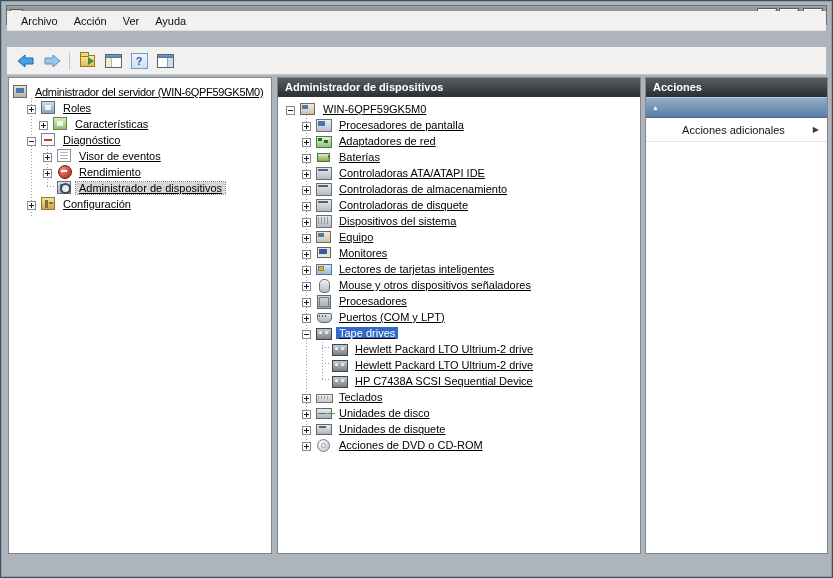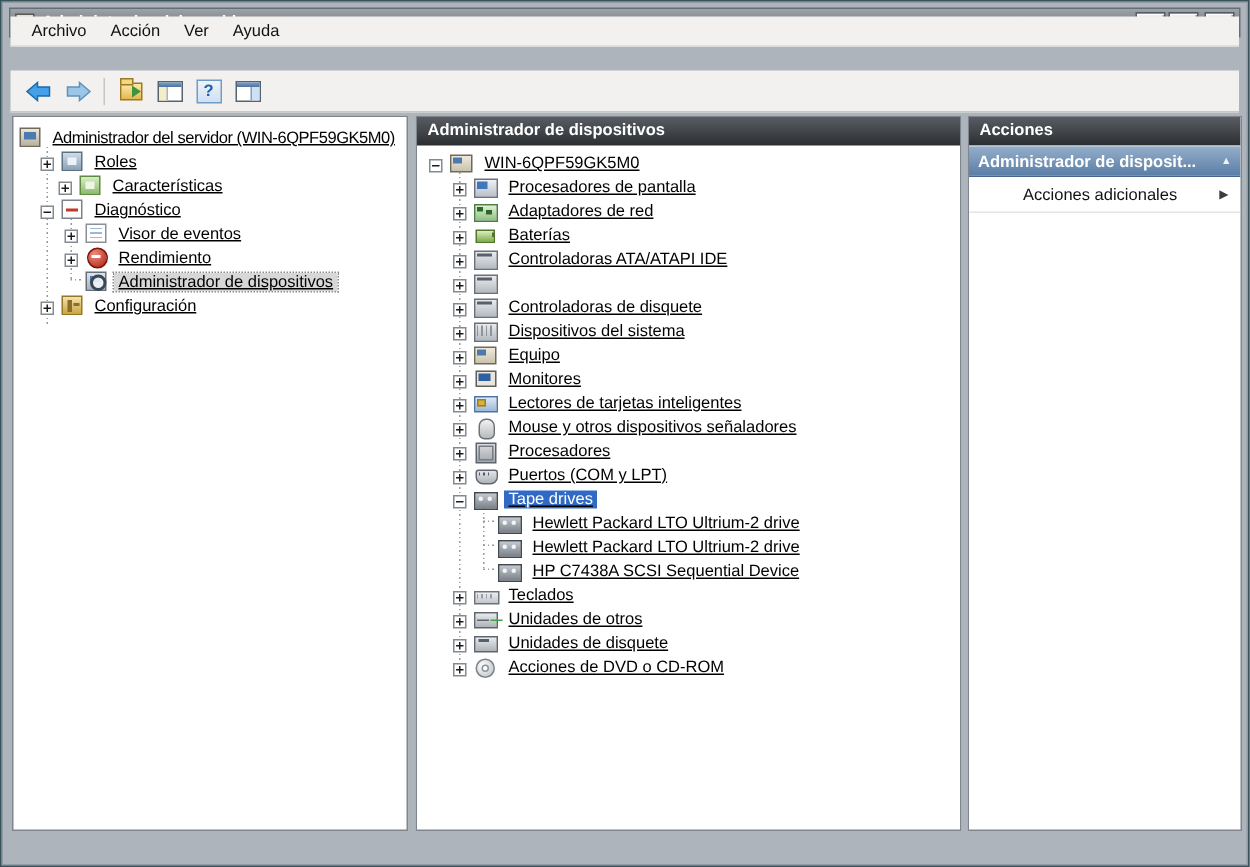--- a/index.html
+++ b/index.html
@@ -294,20 +294,21 @@
         <span class="lbl">Baterías</span>
       </div>
       <div class="r" style="padding-left:24px">
         <span class="x p"></span>
         <span class="di di-ctrl"></span>
         <span class="lbl">Controladoras ATA/ATAPI IDE</span>
       </div>
       <div class="r" style="padding-left:24px">
         <span class="x p"></span>
         <span class="di di-ctrl"></span>
+        <span class="lbl">Controladoras de almacenamiento</span>
       </div>
       <div class="r" style="padding-left:24px">
         <span class="x p"></span>
         <span class="di di-ctrl"></span>
         <span class="lbl">Controladoras de disquete</span>
       </div>
       <div class="r" style="padding-left:24px">
         <span class="x p"></span>
         <span class="di di-system"></span>
         <span class="lbl">Dispositivos del sistema</span>
@@ -360,41 +361,40 @@
         <span class="lbl">HP C7438A SCSI Sequential Device</span>
       </div>
       <div class="r" style="padding-left:24px">
         <span class="x p"></span>
         <span class="di di-keyboard"></span>
         <span class="lbl">Teclados</span>
       </div>
       <div class="r" style="padding-left:24px">
         <span class="x p"></span>
         <span class="di di-hdd"></span>
-        <span class="lbl">Unidades de otros</span>
+        <span class="lbl">Unidades de disco</span>
       </div>
       <div class="r" style="padding-left:24px">
         <span class="x p"></span>
         <span class="di di-fdd"></span>
         <span class="lbl">Unidades de disquete</span>
       </div>
       <div class="r" style="padding-left:24px">
         <span class="x p"></span>
         <span class="di di-dvd"></span>
         <span class="lbl">Acciones de DVD o CD-ROM</span>
       </div>
     </div>
   </div>
 
   <div class="pane pane-right">
     <div class="phead">
       <span>Acciones</span>
     </div>
     <div class="ap-section">
-      <span class="t">Administrador de disposit...</span>
       <span class="chev">▲</span>
     </div>
     <div class="ap-item">
       <span class="t">Acciones adicionales</span>
       <span class="arr">▶</span>
     </div>
   </div>
 
 </div>
 

